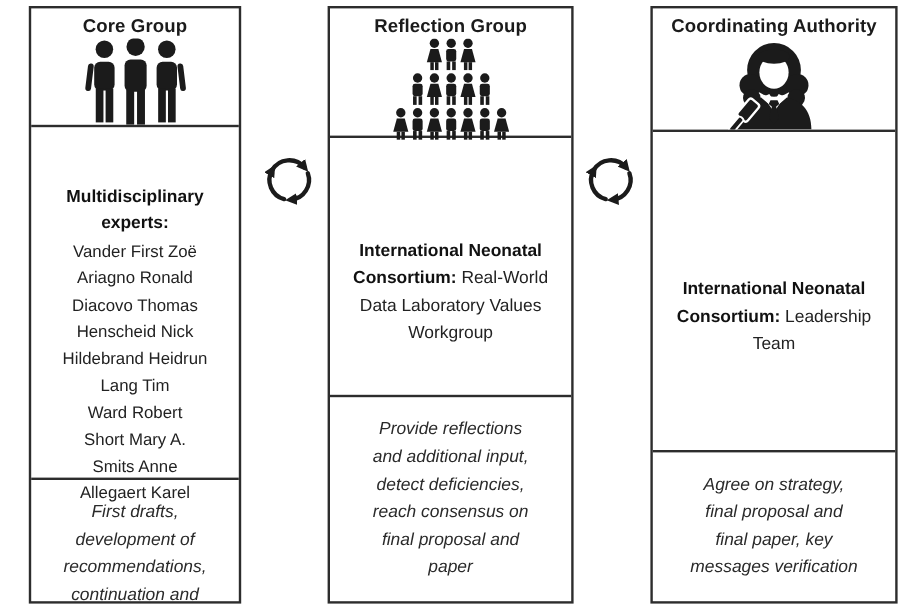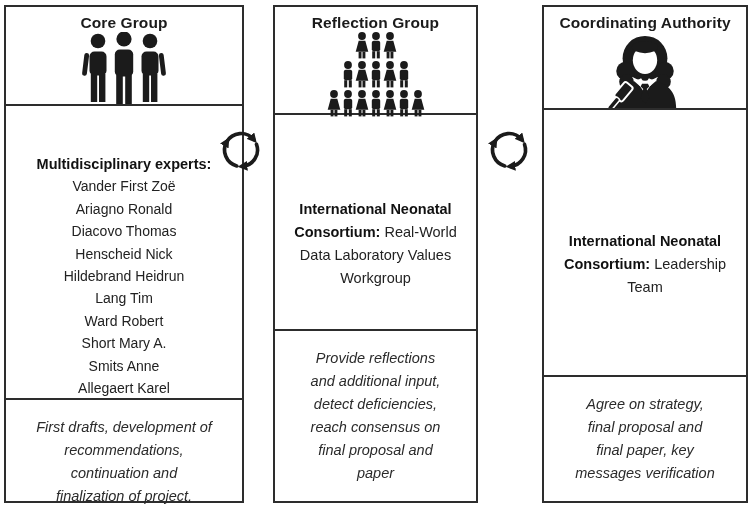--- a/index.html
+++ b/index.html
@@ -15,21 +15,21 @@
   .col {
     position: absolute;
     top: 5px;
     height: 498px;
     box-sizing: border-box;
     border: 2px solid #2d2d2d;
     background: #fff;
     display: flex;
     flex-direction: column;
   }
-  .col-1 { left: 4px;   width: 240px; }
+  .col-1 { left: 24px;   width: 177px; }
   .col-2 { left: 273px; width: 205px; }
   .col-3 { left: 542px; width: 206px; }
 
   .sec-top {
     height: 108px;
     box-sizing: border-box;
     border-bottom: 2px solid #2d2d2d;
     display: flex;
     flex-direction: column;
     align-items: center;

